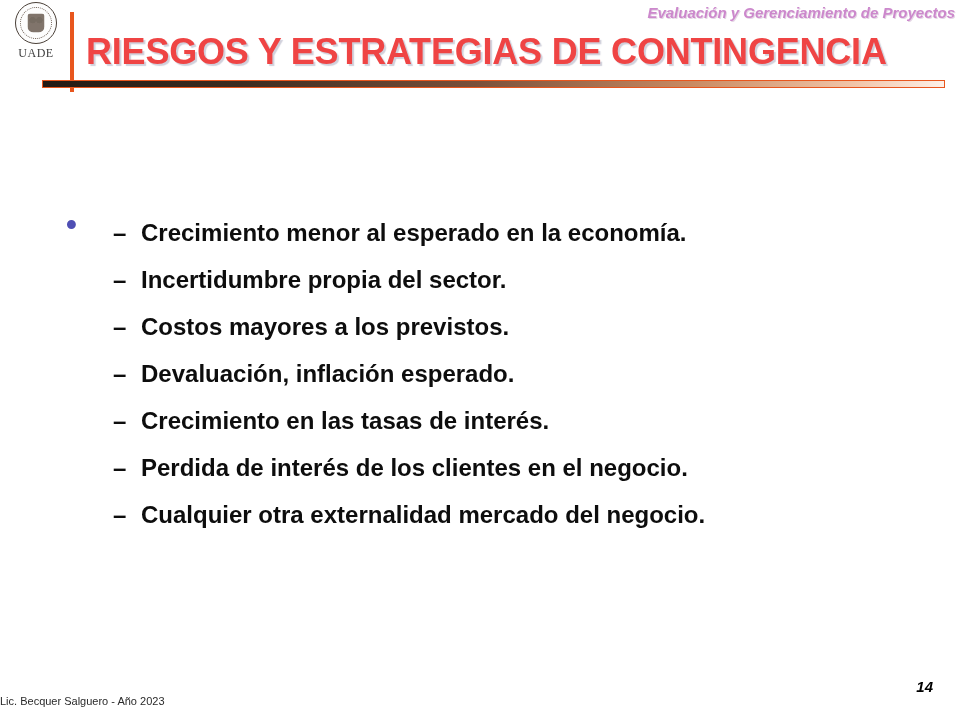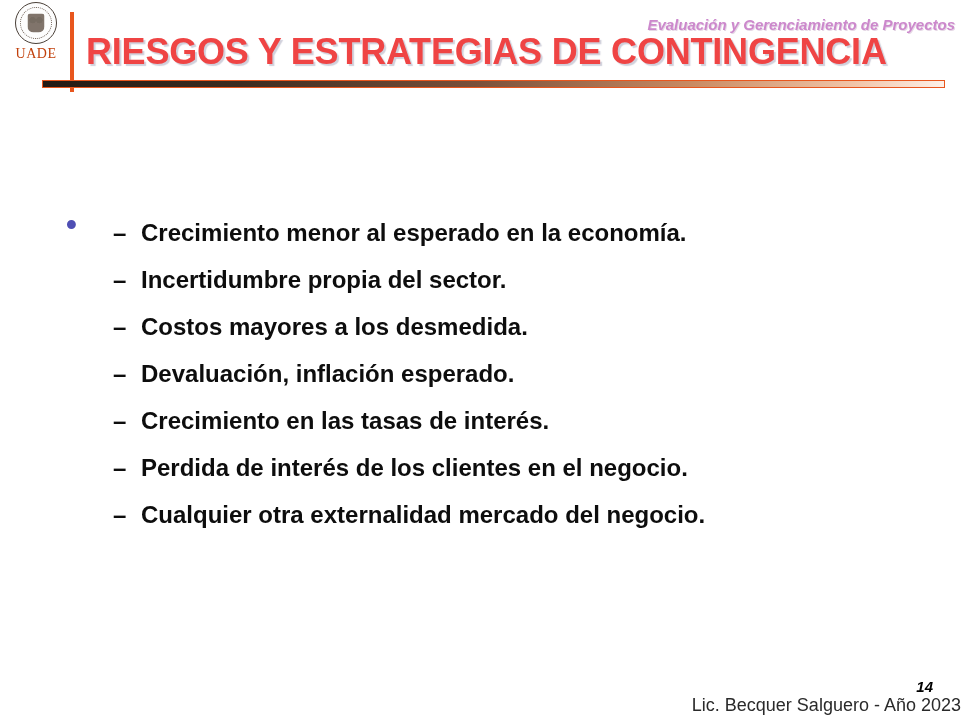--- a/index.html
+++ b/index.html
@@ -73,23 +73,23 @@
   #uade-seal-rimtext {
     position: absolute;
     left: 0; top: 0; right: 0; bottom: 0;
     border-radius: 50%;
     font-family: "Liberation Serif", serif;
     font-size: 3.2px;
     color: #4a4038;
   }
   #uade-wordmark {
     font-family: "Liberation Serif", serif;
-    font-size: 14px;
+    font-size: 12px;
     letter-spacing: 0.5px;
-    color: #c2410c;
+    color: #404040;
     margin-top: 3px;
     line-height: 1;
   }
 
   
   #header-vrule {
     position: absolute;
     left: 70px;
     top: 12px;
     width: 4px;
@@ -103,21 +103,20 @@
     right: 6px;
     top: 4px;
     font-family: "Liberation Sans", sans-serif;
     font-style: italic;
     font-weight: bold;
     font-size: 15px;
     color: #cc88cc;
     letter-spacing: 0px;
     white-space: nowrap;
     text-shadow: 1px 1px 0 rgba(180,140,180,.35);
-    margin-top: 12px;
   }
 
   
   #slide-title {
     position: absolute;
     left: 86px;
     top: 31px;
     font-family: "Liberation Sans", sans-serif;
     font-weight: bold;
     font-size: 36px;
@@ -190,23 +189,23 @@
     line-height: 47px;
     color: #0d0d0d;
   }
 
   
   #slide-footer {
     position: absolute;
     left: 0;
     top: 695px;
     width: 961px;
-    text-align: right;
-    font-family: "Liberation Sans", sans-serif;
-    font-size: 18px;
+    text-align: left;
+    font-family: "Liberation Sans", sans-serif;
+    font-size: 11px;
     color: #2a2a2a;
   }
   #page-number {
     position: absolute;
     right: 28px;
     top: 678px;
     font-family: "Liberation Sans", sans-serif;
     font-style: italic;
     font-weight: bold;
     font-size: 15px;
@@ -245,21 +244,21 @@
     <li class="level2-item">
       <span class="level2-dash">–</span>
       <span>Crecimiento menor al esperado en la economía.</span>
     </li>
     <li class="level2-item">
       <span class="level2-dash">–</span>
       <span>Incertidumbre propia del sector.</span>
     </li>
     <li class="level2-item">
       <span class="level2-dash">–</span>
-      <span>Costos mayores a los desmedida.</span>
+      <span>Costos mayores a los previstos.</span>
     </li>
     <li class="level2-item">
       <span class="level2-dash">–</span>
       <span>Devaluación, inflación esperado.</span>
     </li>
     <li class="level2-item">
       <span class="level2-dash">–</span>
       <span>Crecimiento en las tasas de interés.</span>
     </li>
     <li class="level2-item">

